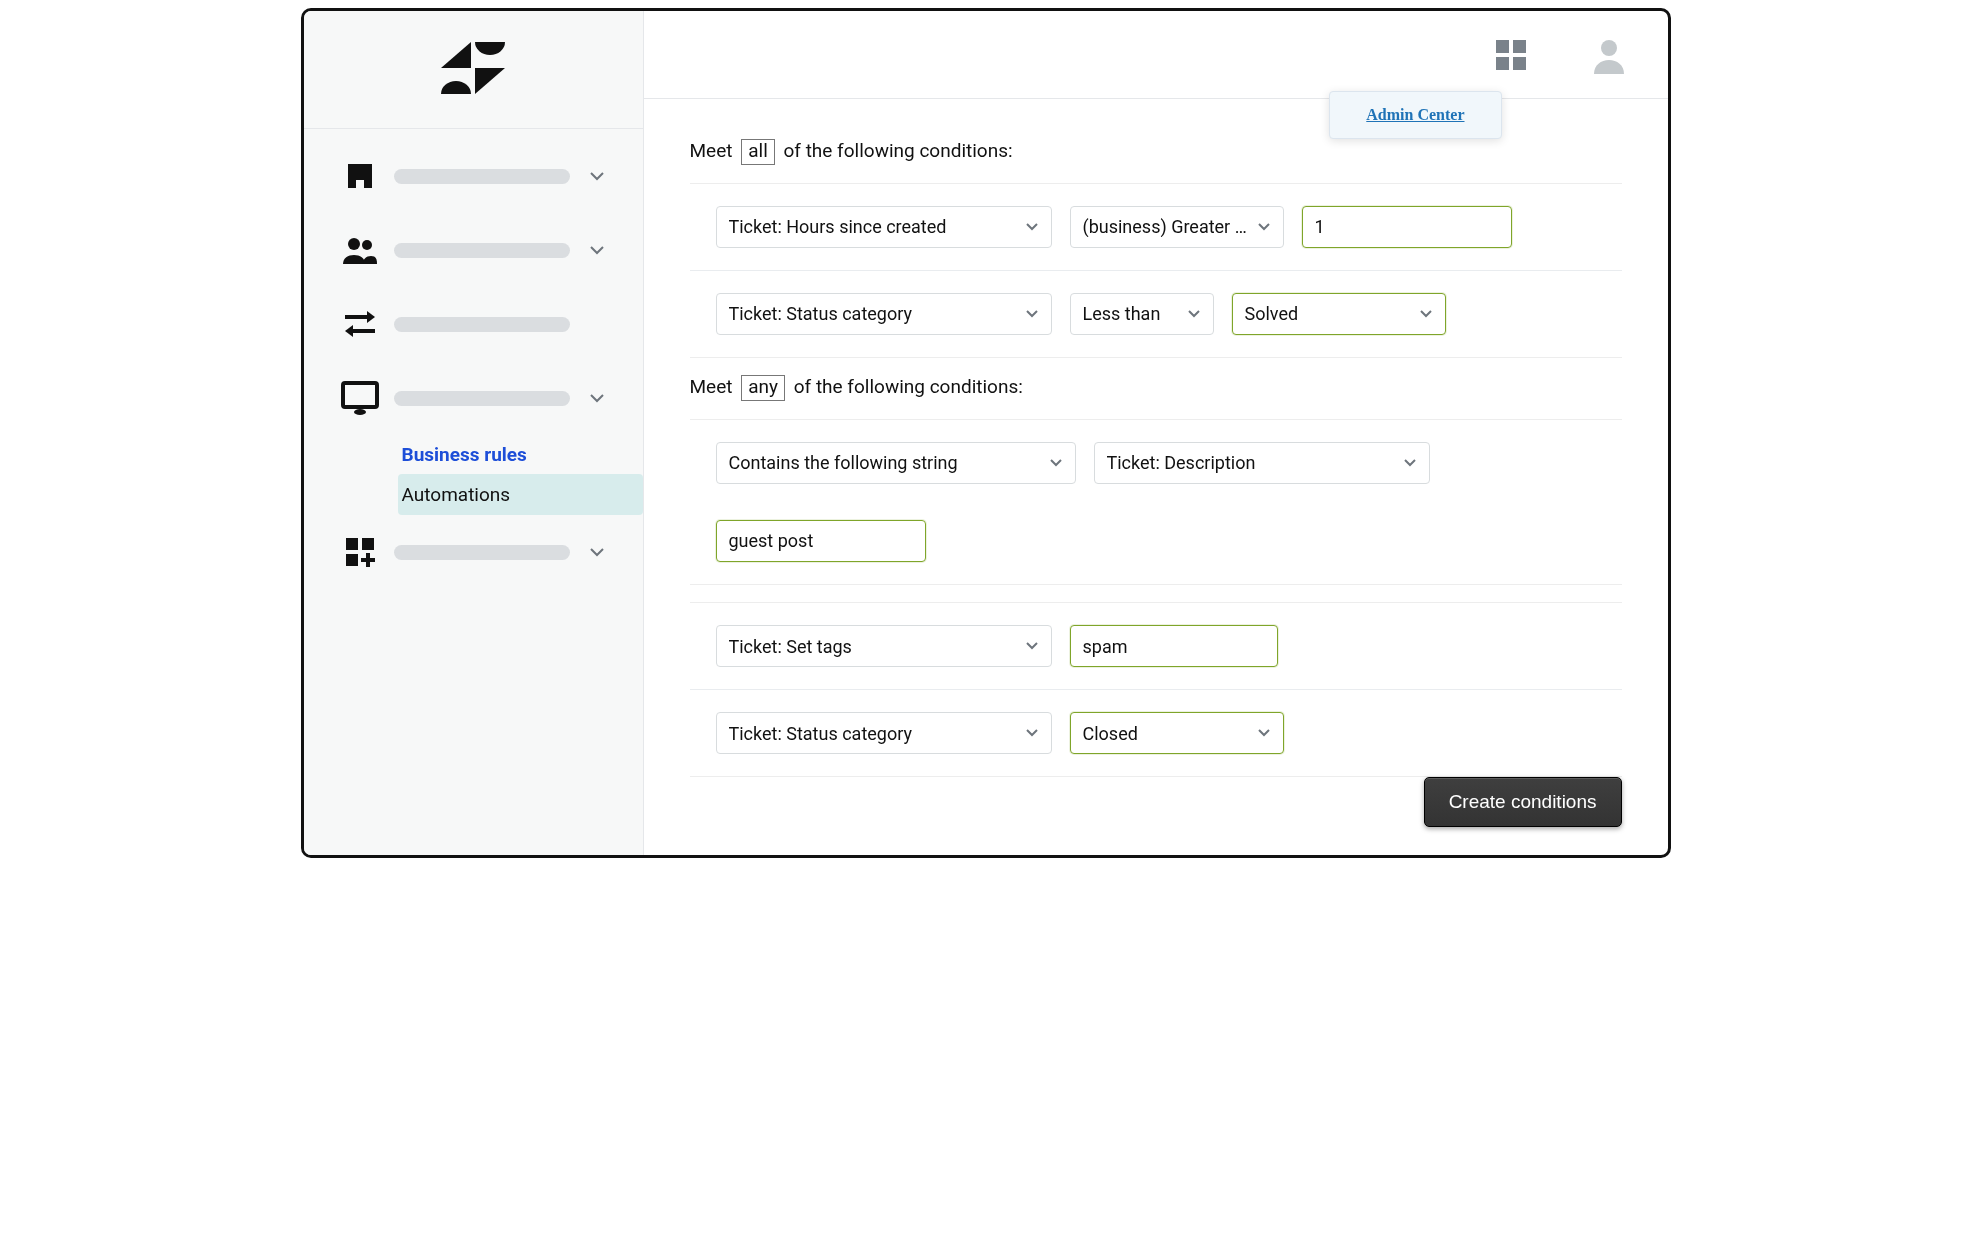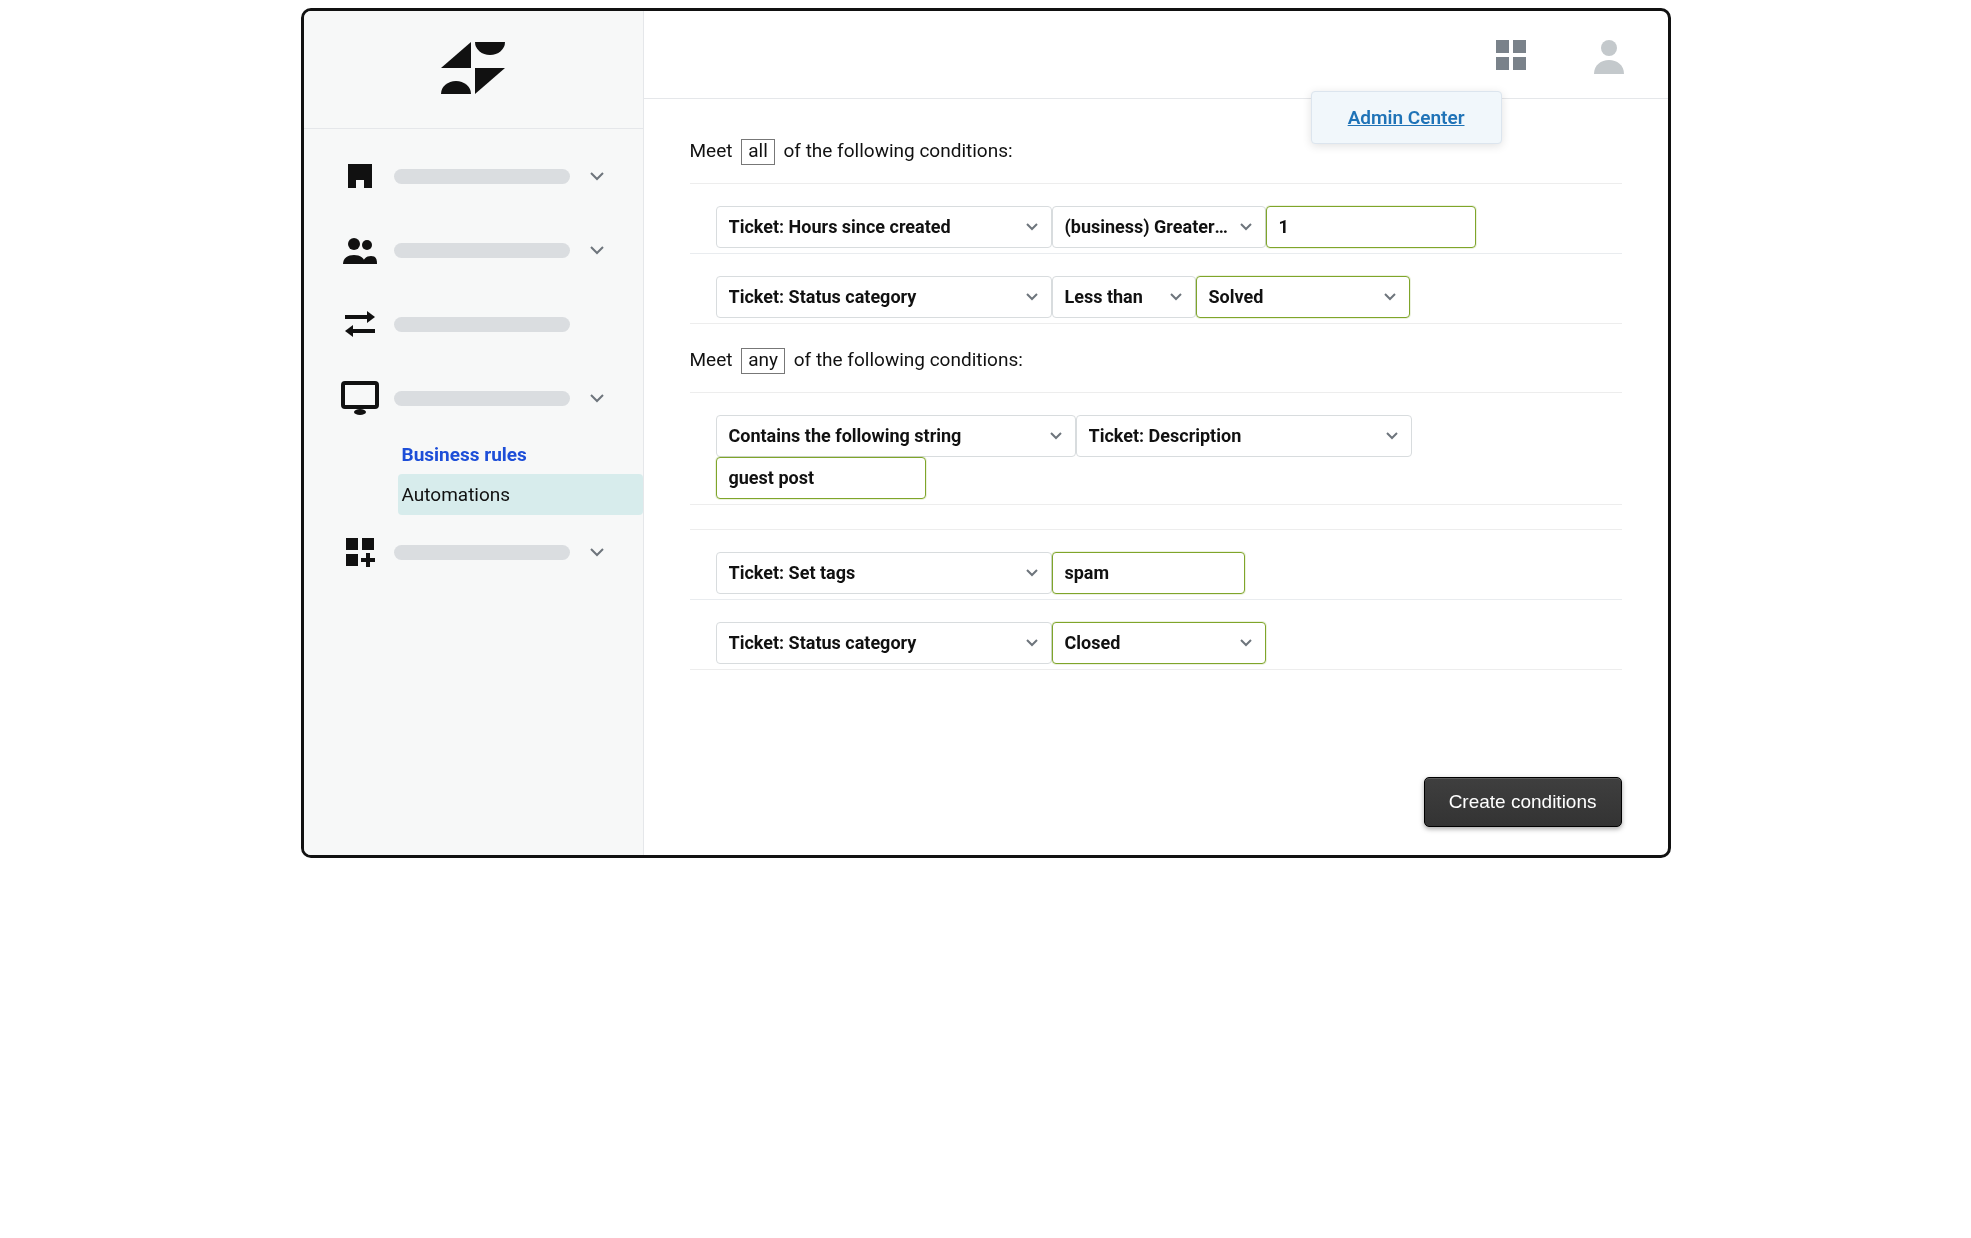--- a/index.html
+++ b/index.html
@@ -117,23 +117,24 @@
   right: 166px;
   background: #f1f7fb;
   border: 1px solid #dce5ee;
   border-radius: 4px;
   box-shadow: 0 2px 10px rgba(0,0,0,.12);
   padding: 14px 36px;
   z-index: 10;
 }
 .tooltip a {
   color: #1f73b7;
-  font-size: 19px;
+  font-size: 16px;
   font-weight: 600;
   text-decoration: underline;
+  font-family: Liberation Serif, serif;
 }
 .content {
   flex: 1;
   padding: 40px 46px 28px 46px;
   display:flex;
   flex-direction:column;
   overflow:auto;
 }
 .section-title {
   font-size: 19px;
@@ -147,25 +148,24 @@
   margin: 0 4px;
   line-height: 1.1;
 }
 .section-block {
   border-top: 1px solid #ededed;
   border-bottom: 1px solid #ededed;
 }
 .row {
   display: flex;
   align-items: flex-start;
-  gap: 0;
-  padding: 22px 0 5px 26px;
+  gap: 18px;
+  padding: 22px 0 22px 26px;
   border-bottom: 1px solid #e9ecef;
   flex-wrap: wrap;
-  font-weight: bold;
 }
 .row:last-child { border-bottom: none; }
 .select, .text-input {
   height: 42px;
   background: #fff;
   border: 1px solid #d8dcde;
   border-radius: 4px;
   display: flex;
   align-items: center;
   padding: 0 12px;
@@ -173,21 +173,21 @@
   color: #111;
 }
 .select { justify-content: space-between; cursor:pointer; }
 .select .sel-label { white-space: nowrap; overflow:hidden; text-overflow:ellipsis; padding-right:8px; }
 .select.w-lg { width: 336px; }
 .select.w-md { width: 214px; }
 .select.w-sm { width: 144px; }
 .select.w-xl { width: 360px; }
 .text-input { }
 .text-input.w-val { width: 210px; }
-.text-input.w-tag { width: 193px; }
+.text-input.w-tag { width: 208px; }
 .text-input.w-str { width: 210px; }
 .green { border-color: #7fa52a !important; box-shadow: 0 0 0 1px rgba(127,165,42,.15); }
 .chev { color:#6e757c; display:inline-flex; }
 .blk { height: 24px; }
 .footer-btn {
   align-self: flex-end;
   margin-top: auto;
   margin-right: 0;
   background: linear-gradient(#3f3f3f,#333);
   border: 1px solid #000;

